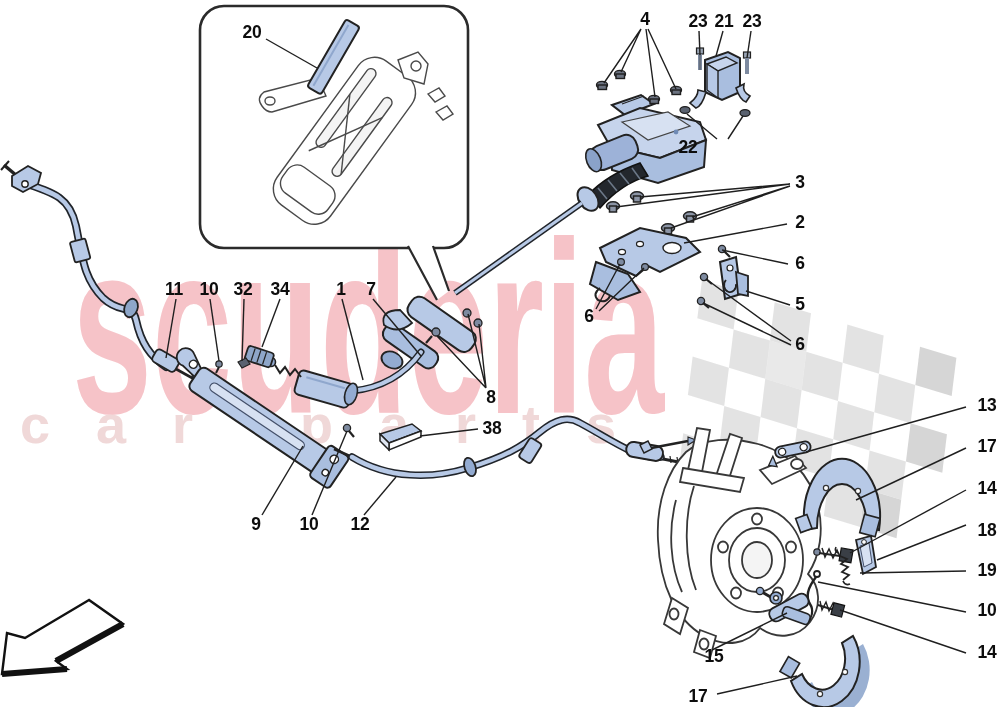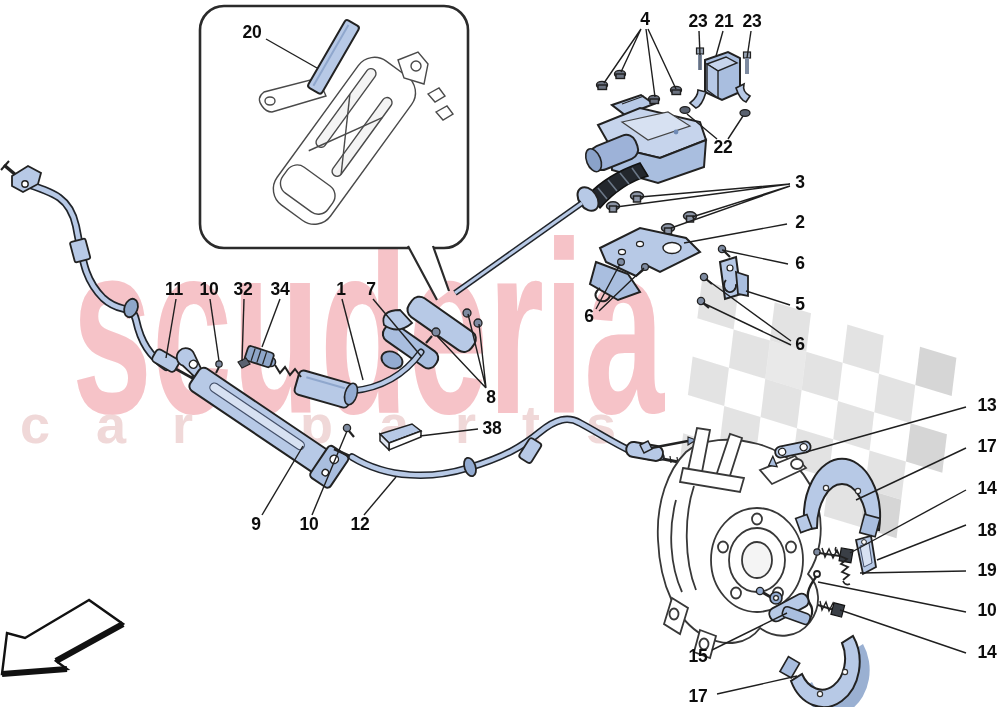--- a/index.html
+++ b/index.html
@@ -403,21 +403,21 @@
     <path d="M2,674 L67,669" stroke="#111" stroke-width="6"></path>
     <path d="M56,661 L123,624" stroke="#111" stroke-width="6"></path>
   </g>
 </svg>
 
 <div class="lbl" style="left:252px;top:32px">20</div>
 <div class="lbl" style="left:645px;top:19px">4</div>
 <div class="lbl" style="left:698px;top:21px">23</div>
 <div class="lbl" style="left:724px;top:21px">21</div>
 <div class="lbl" style="left:752px;top:21px">23</div>
-<div class="lbl" style="left:723px;top:147px">22</div>
+<div class="lbl" style="left:688px;top:147px">22</div>
 <div class="lbl" style="left:800px;top:182px">3</div>
 <div class="lbl" style="left:800px;top:222px">2</div>
 <div class="lbl" style="left:800px;top:263px">6</div>
 <div class="lbl" style="left:800px;top:304px">5</div>
 <div class="lbl" style="left:589px;top:316px">6</div>
 <div class="lbl" style="left:800px;top:344px">6</div>
 <div class="lbl" style="left:174px;top:289px">11</div>
 <div class="lbl" style="left:209px;top:289px">10</div>
 <div class="lbl" style="left:243px;top:289px">32</div>
 <div class="lbl" style="left:280px;top:289px">34</div>
@@ -428,16 +428,16 @@
 <div class="lbl" style="left:256px;top:524px">9</div>
 <div class="lbl" style="left:309px;top:524px">10</div>
 <div class="lbl" style="left:360px;top:524px">12</div>
 <div class="lbl" style="left:987px;top:405px">13</div>
 <div class="lbl" style="left:987px;top:446px">17</div>
 <div class="lbl" style="left:987px;top:488px">14</div>
 <div class="lbl" style="left:987px;top:530px">18</div>
 <div class="lbl" style="left:987px;top:570px">19</div>
 <div class="lbl" style="left:987px;top:610px">10</div>
 <div class="lbl" style="left:987px;top:652px">14</div>
-<div class="lbl" style="left:698px;top:656px">15</div>
+<div class="lbl" style="left:714px;top:656px">15</div>
 <div class="lbl" style="left:698px;top:696px">17</div>
 
 </div>
 
 </body></html>

